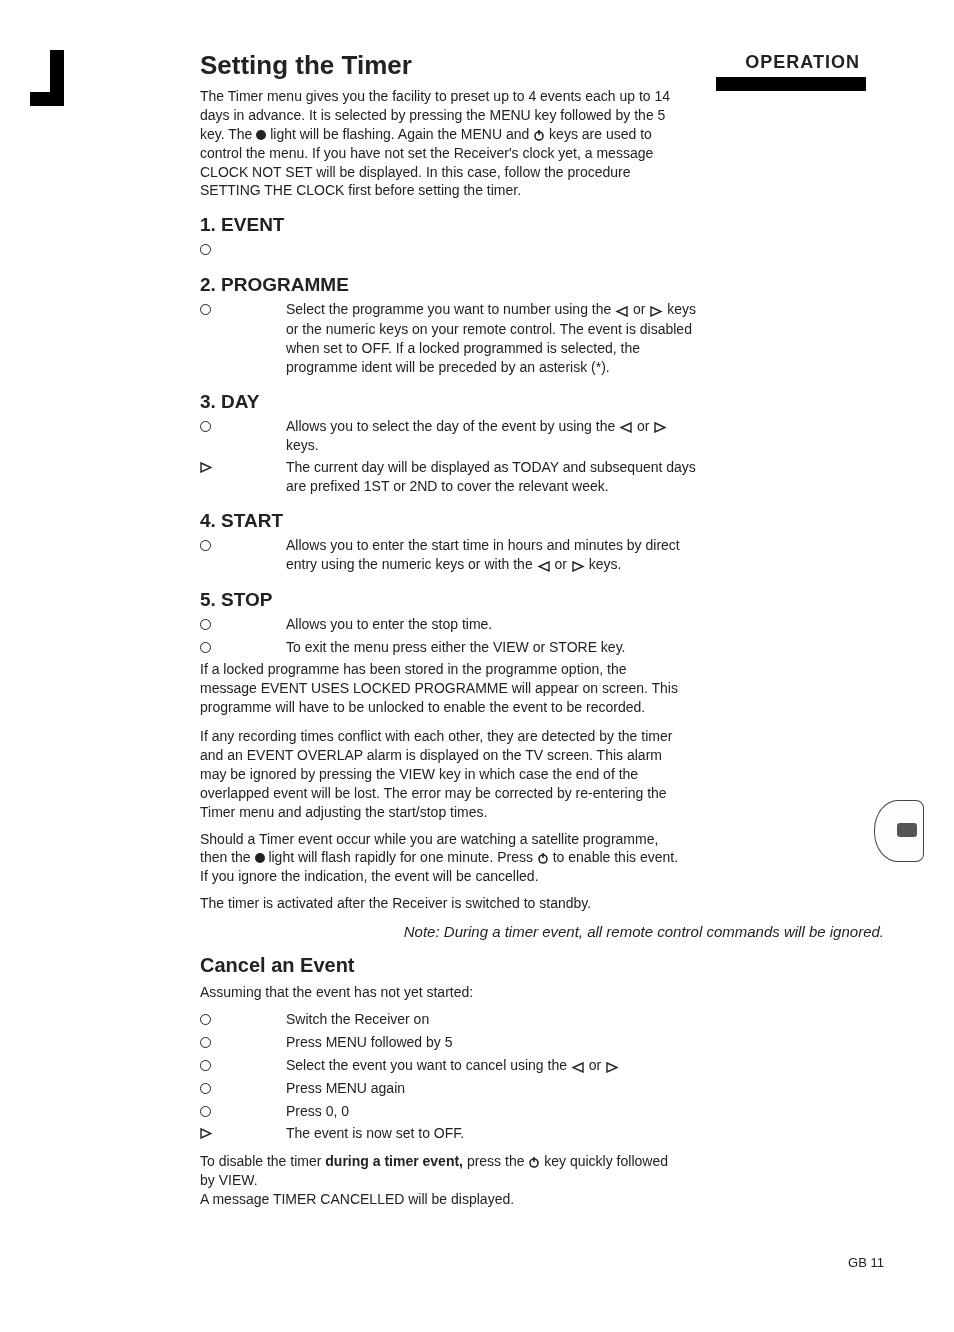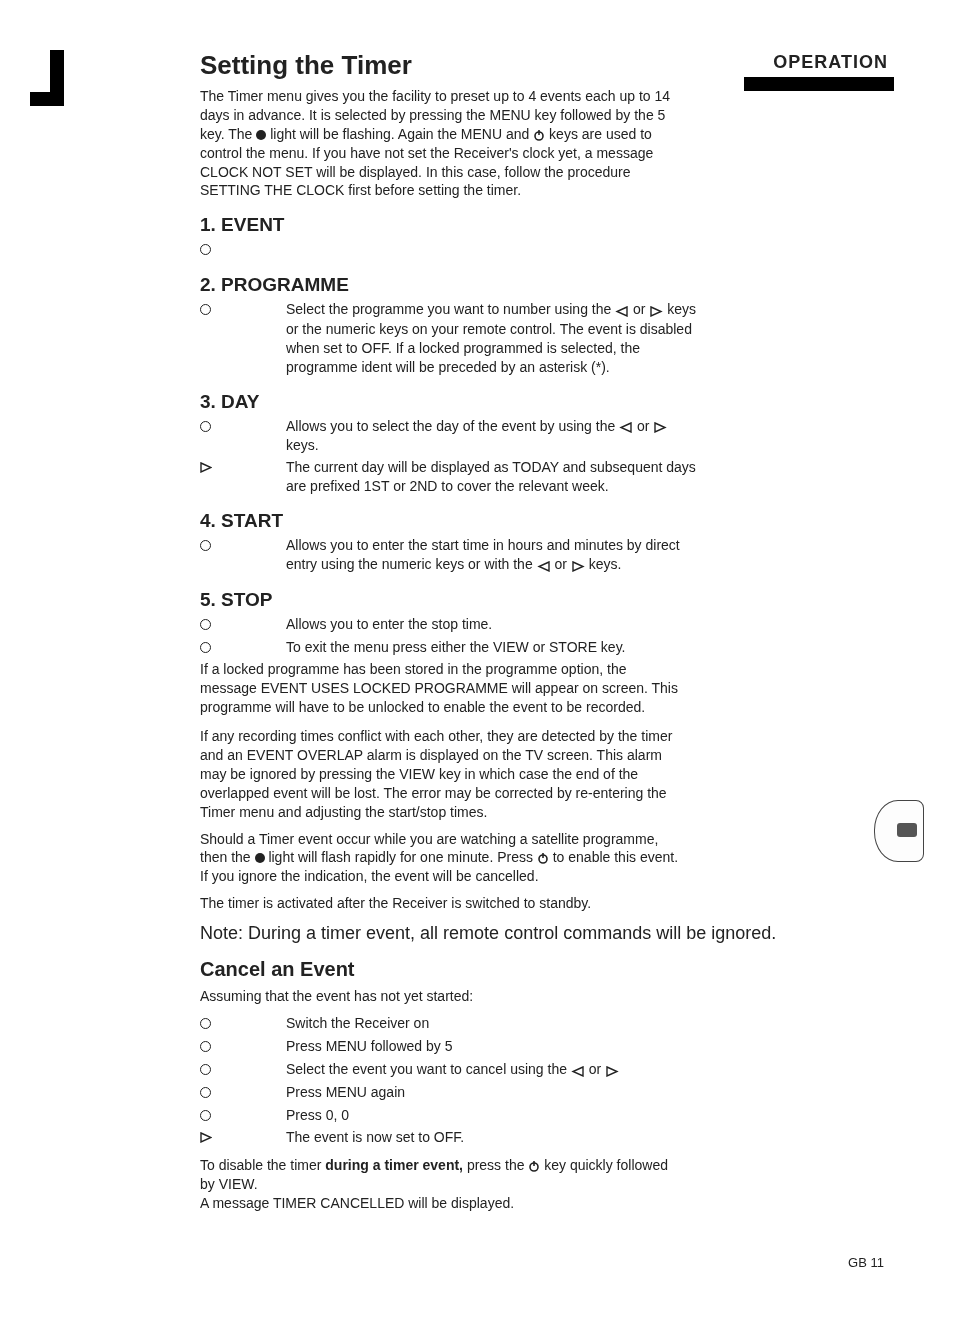--- a/index.html
+++ b/index.html
@@ -19,21 +19,21 @@
     position: absolute;
     left: 30px;
     top: 50px;
     width: 20px;
     height: 42px;
     border-right: 14px solid #000;
     border-bottom: 14px solid #000;
   }
   .tab-right {
     position: absolute;
-    right: 60px;
+    right: 88px;
     top: 52px;
     width: 150px;
   }
   .tab-right-label {
     font-weight: bold;
     font-size: 18px;
     letter-spacing: 1px;
     text-align: right;
     padding-right: 6px;
   }
@@ -111,22 +111,24 @@
   .dot-icon {
     display: inline-block;
     width: 10px;
     height: 10px;
     background: #222;
     border-radius: 50%;
     vertical-align: -1px;
   }
   .power-icon svg { vertical-align: -2px; }
   .note {
-    font-size: 18px;
+    font-style: italic;
+    font-size: 15px;
     margin: 10px 0 14px 0;
+    text-align: right;
   }
   .footer {
     position: absolute;
     right: 70px;
     bottom: 60px;
     font-size: 13px;
   }
   .bold { font-weight: bold; }
 </style>
 </head>

